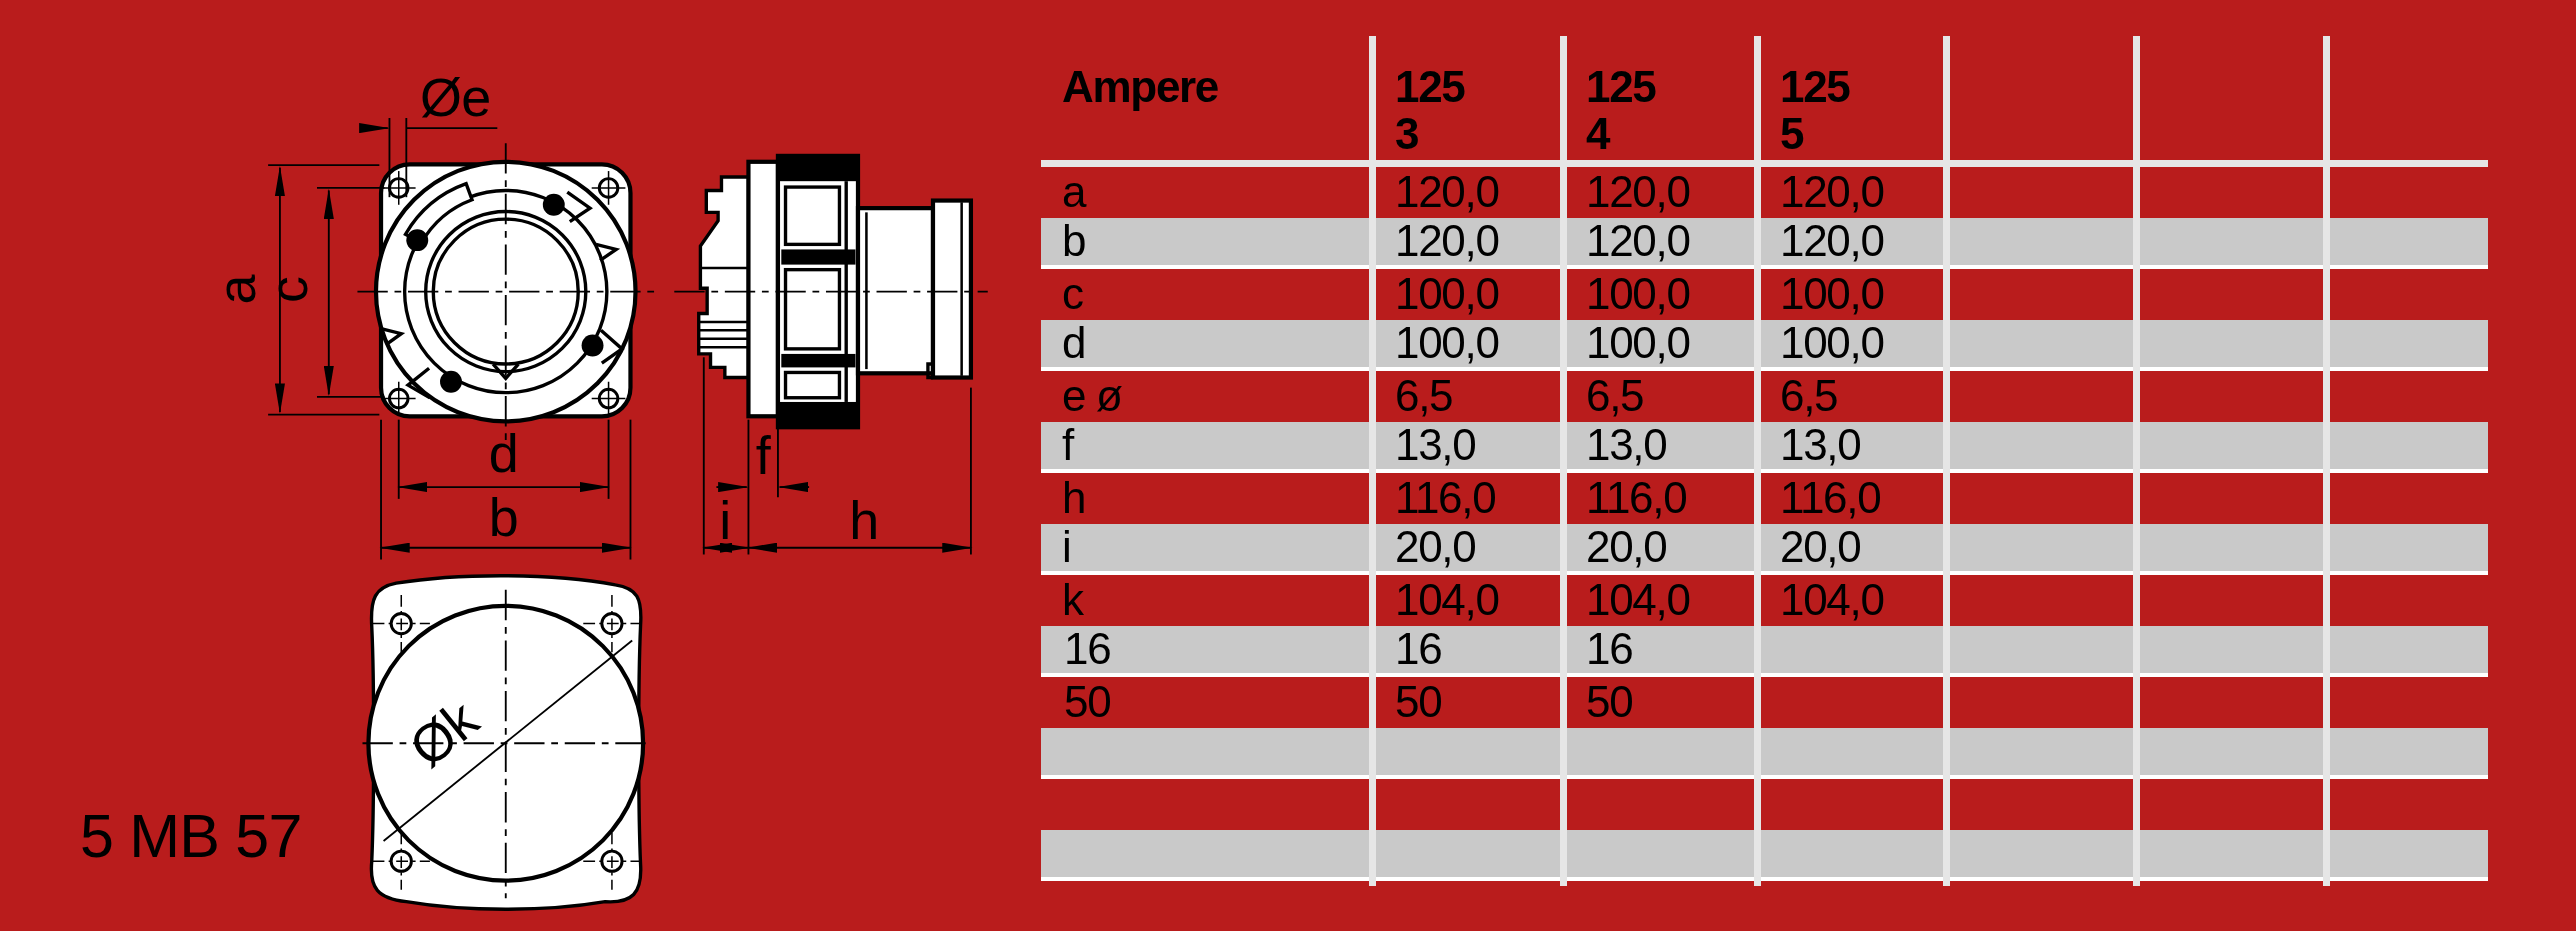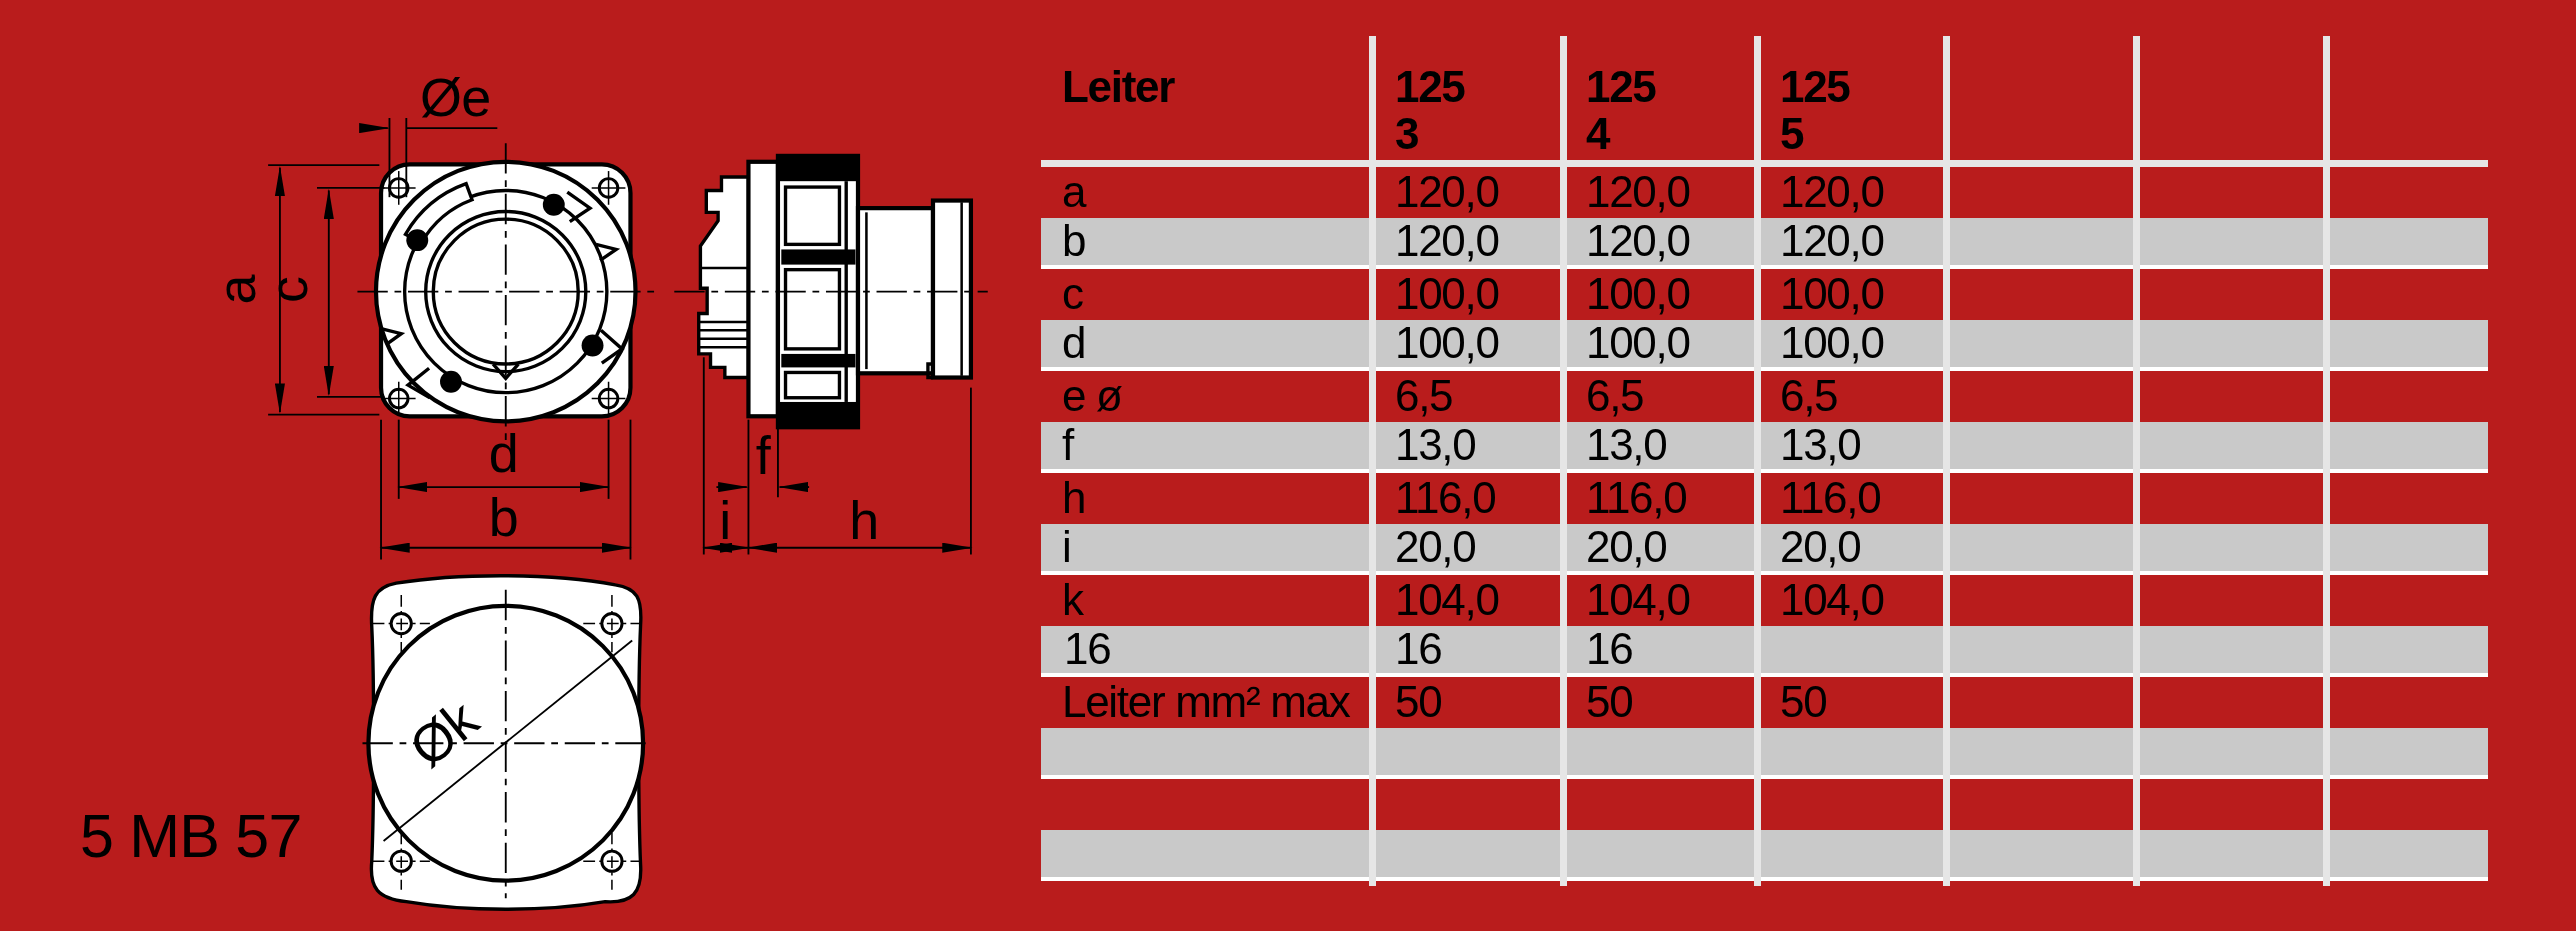--- a/index.html
+++ b/index.html
@@ -184,21 +184,21 @@
       <line class="thin" x1="455" y1="998" x2="750" y2="760" stroke-width="2.5"></line>
       <text class="lbl" x="540" y="888" text-anchor="middle" transform="rotate(-39 540 888)">Øk</text>
     </g>
   </svg>
 
   <div class="caption">5 MB 57</div>
 
   <div class="spec-table">
     <div class="thead">
       <div class="cell label">
-        <div>Leiter</div>
+        <div>Ampere</div>
       </div>
       <div class="cell value">
         <div>125</div>
         <div>3</div>
       </div>
       <div class="cell value">
         <div>125</div>
         <div>4</div>
       </div>
       <div class="cell value">
@@ -294,21 +294,20 @@
         </div>
         <div class="trow shaded">
           <div class="cell value">16</div>
           <div class="cell value">16</div>
           <div class="cell value">16</div>
           <div class="cell value"></div>
           <div class="cell value"></div>
           <div class="cell value"></div>
         </div>
         <div class="trow">
-          <div class="cell label">Leiter mm² max</div>
           <div class="cell value">50</div>
           <div class="cell value">50</div>
           <div class="cell value">50</div>
           <div class="cell value"></div>
           <div class="cell value"></div>
           <div class="cell value"></div>
         </div>
         <div class="trow shaded">
           <div class="cell label"></div>
           <div class="cell value"></div>

